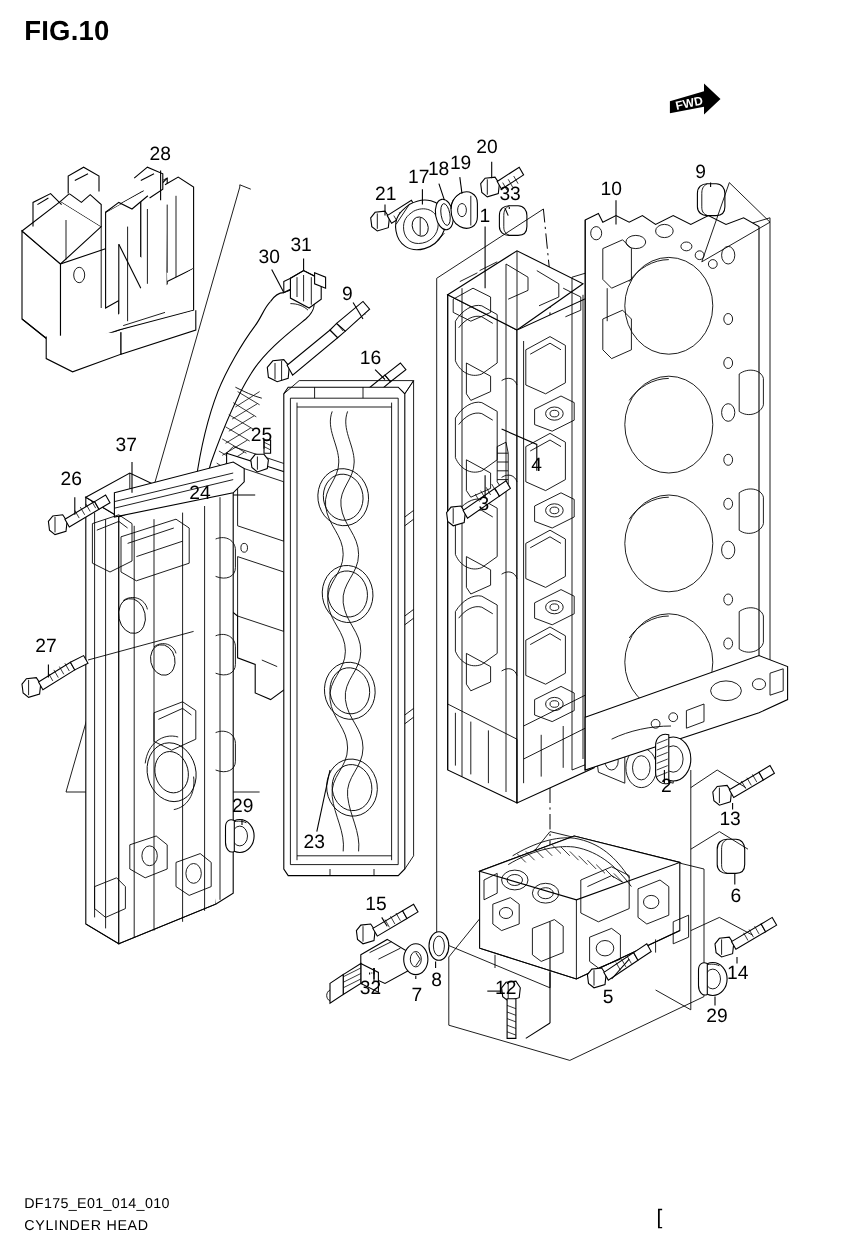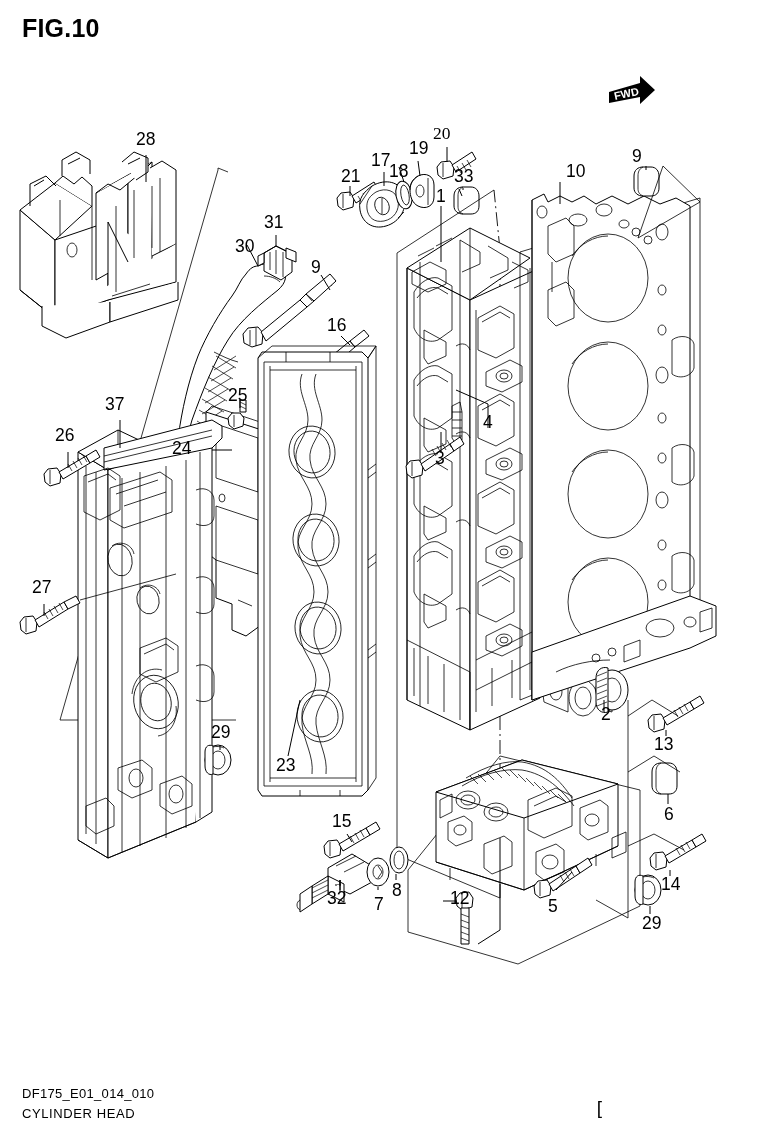--- a/index.html
+++ b/index.html
@@ -785,42 +785,42 @@
 
   <div class="num" style="left:436px;top:188px;">1</div>
   <div class="num" style="left:601px;top:706px;">2</div>
   <div class="num" style="left:435px;top:450px;">3</div>
   <div class="num" style="left:483px;top:414px;">4</div>
   <div class="num" style="left:548px;top:898px;">5</div>
   <div class="num" style="left:664px;top:806px;">6</div>
   <div class="num" style="left:374px;top:896px;">7</div>
   <div class="num" style="left:392px;top:882px;">8</div>
   <div class="num" style="left:311px;top:259px;">9</div>
-  <div class="num" style="left:546px;top:163px;margin-left:20px;">10</div>
+  <div class="num" style="left:546px;top:163px;">10</div>
   <div class="num" style="left:632px;top:148px;">9</div>
   <div class="num" style="left:419px;top:890px;margin-left:31px;">12</div>
   <div class="num" style="left:654px;top:736px;">13</div>
   <div class="num" style="left:661px;top:876px;">14</div>
   <div class="num" style="left:332px;top:813px;">15</div>
   <div class="num" style="left:327px;top:317px;">16</div>
   <div class="num" style="left:371px;top:152px;">17</div>
-  <div class="num" style="left:389px;top:145px;margin-top:18px;">18</div>
+  <div class="num" style="left:389px;top:145px;">18</div>
   <div class="num" style="left:409px;top:140px;">19</div>
-  <div class="num" style="left:433px;top:125px;font-family:Liberation Serif, serif;">20</div>
+  <div class="num" style="left:433px;top:125px;">20</div>
   <div class="num" style="left:341px;top:168px;">21</div>
   <div class="num" style="left:105px;top:396px;">37</div>
   <div class="num" style="left:276px;top:757px;">23</div>
   <div class="num" style="left:172px;top:440px;">24</div>
   <div class="num" style="left:228px;top:387px;">25</div>
   <div class="num" style="left:55px;top:427px;">26</div>
   <div class="num" style="left:32px;top:579px;">27</div>
   <div class="num" style="left:136px;top:131px;">28</div>
   <div class="num" style="left:211px;top:724px;">29</div>
   <div class="num" style="left:642px;top:915px;">29</div>
-  <div class="num" style="left:235px;top:238px;text-align:center;">30</div>
+  <div class="num" style="left:235px;top:225px;text-align:center;">30</div>
   <div class="num" style="left:264px;top:214px;">31</div>
   <div class="num" style="left:327px;top:890px;">32</div>
   <div class="num" style="left:454px;top:168px;">33</div>
 
   <div class="footer" id="footer-code">DF175_E01_014_010</div>
   <div class="footer" id="footer-name">CYLINDER HEAD</div>
   <div class="footer-bracket">[</div>
 
 </div>
 

